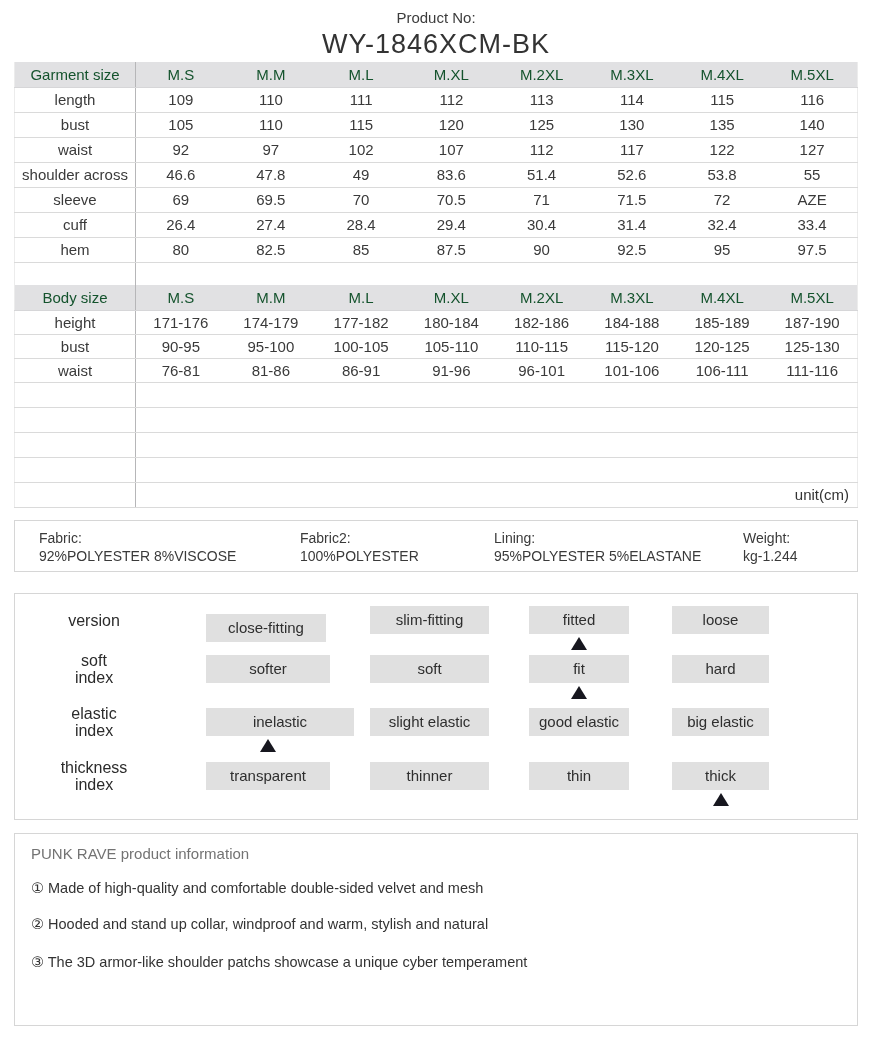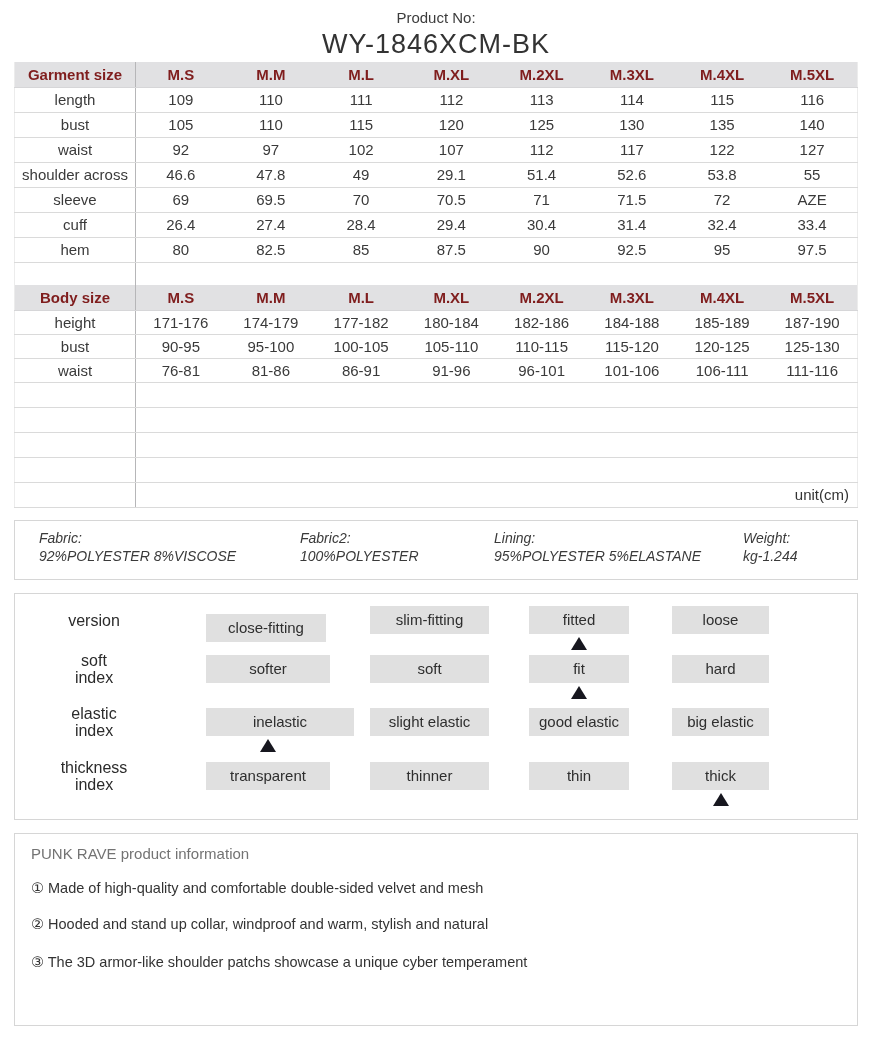--- a/index.html
+++ b/index.html
@@ -14,31 +14,31 @@
 
   
   .size-table { position:absolute; left:14px; top:62px; width:844px; border-collapse:collapse; table-layout:fixed; }
   .size-table td { font-size:15px; text-align:center; vertical-align:middle; color:#3a3a3a;
                    border-bottom:1px solid var(--row-line,#dadada); overflow:hidden; white-space:nowrap; }
   .size-table td:first-child { border-left:1px solid #ececec; border-right:1px solid var(--divider,#b6b6b8); }
   .size-table td:last-child { border-right:1px solid #ececec; }
   .size-table tr { height:25px; }
   .size-table tr.data-row { height:25px; }
   .size-table tr.body-row { height:24px; }
-  .size-table tr.head-row td { background:var(--header-bg,#e1e1e3); color:#7f1d1d; border-bottom:1px solid #d6d6d8;font-weight:bold; }
+  .size-table tr.head-row td { background:var(--header-bg,#e1e1e3); color:#14532d; border-bottom:1px solid #d6d6d8; }
   .size-table tr.spacer-row { height:23px; }
   .size-table tr.spacer-row td { border-bottom:none; }
   .size-table tr.empty-row { height:25px; }
   .size-table td.unit-cell { text-align:right; padding-right:8px; color:#333; }
 
   
   .box { position:absolute; left:14px; width:844px; border:1px solid var(--border,#d6d6d6); background:#fff; }
 
   
-  .fabric-box { top:520px; height:60px;font-style:italic; }
+  .fabric-box { top:520px; height:52px; }
   .fab-col { position:absolute; top:8px; font-size:14px; line-height:18px; color:#3a3a3a; white-space:nowrap; }
   .fab-label { }
   .fab-value { }
 
   
   .index-box { top:593px; height:227px; }
   .idx-label { position:absolute; width:158px; text-align:center; font-size:16px; line-height:17px; color:#2b2b2b; }
   .idx-cell { position:absolute; height:28px; line-height:28px; text-align:center; font-size:15px;
               color:#2e2e2e; background:var(--cell-bg,#e0e0e0); white-space:nowrap; }
   .idx-marker { position:absolute; width:0; height:0; border-left:8px solid transparent;
@@ -114,21 +114,21 @@
           <td class="value-cell">112</td>
           <td class="value-cell">117</td>
           <td class="value-cell">122</td>
           <td class="value-cell">127</td>
         </tr>
         <tr class="data-row">
           <td class="label-cell">shoulder across</td>
           <td class="value-cell">46.6</td>
           <td class="value-cell">47.8</td>
           <td class="value-cell">49</td>
-          <td class="value-cell">29.1</td>
+          <td class="value-cell">83.6</td>
           <td class="value-cell">51.4</td>
           <td class="value-cell">52.6</td>
           <td class="value-cell">53.8</td>
           <td class="value-cell">55</td>
         </tr>
         <tr class="data-row">
           <td class="label-cell">sleeve</td>
           <td class="value-cell">69</td>
           <td class="value-cell">69.5</td>
           <td class="value-cell">70</td>

